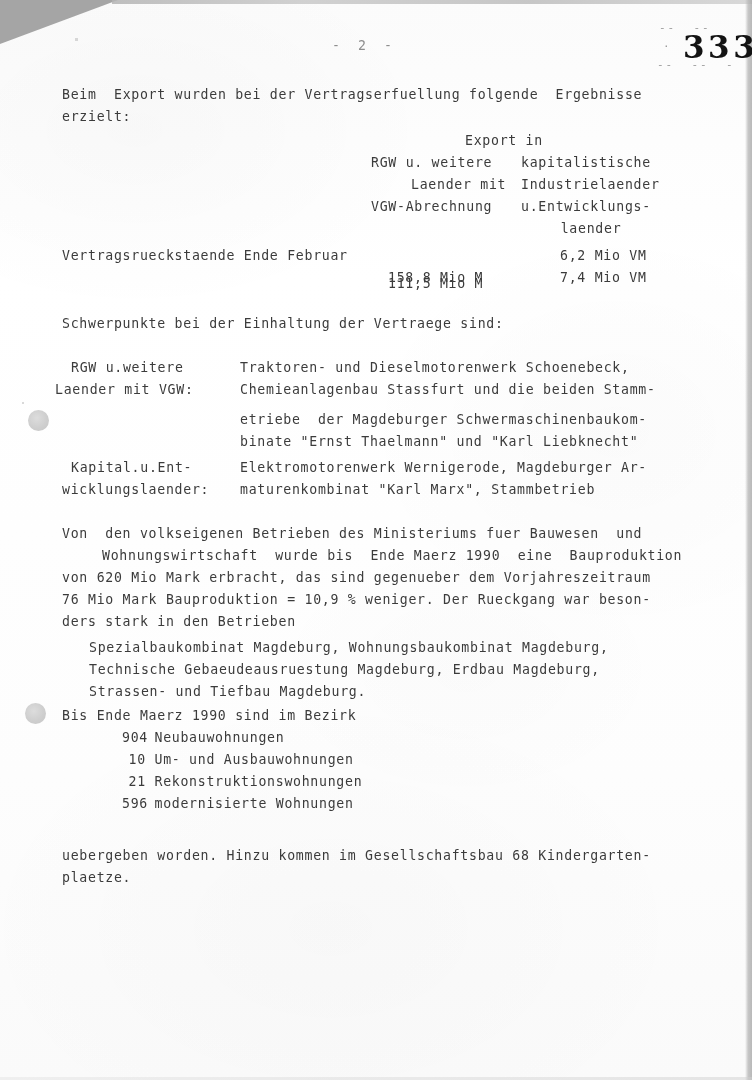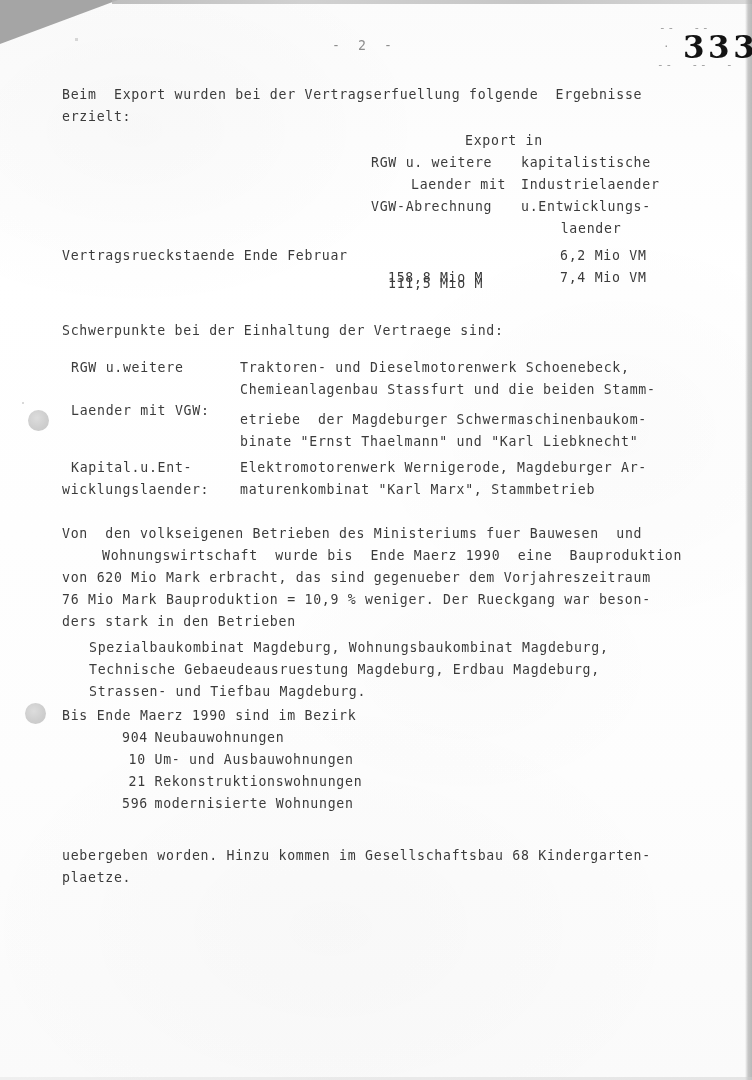--- a/index.html
+++ b/index.html
@@ -154,24 +154,24 @@
     <div class="tw line" style="position:relative; padding-left:5ch;">laender</div>
   </div>
 
   <div class="tw" style="left:62px; top:245px;">Vertragsrueckstaende Ende Februar</div>
   <div class="tw" style="left:388px; top:245px;margin-top:28px;">111,5 Mio M</div>
   <div class="tw" style="left:560px; top:245px;">6,2 Mio VM</div>
 
   <div class="tw" style="left:388px; top:267px;">158,8 Mio M</div>
   <div class="tw" style="left:560px; top:267px;">7,4 Mio VM</div>
 
-  <div class="tw" style="left:62px; top:320px;">Schwerpunkte bei der Einhaltung der Vertraege sind:</div>
+  <div class="tw" style="left:62px; top:313px;">Schwerpunkte bei der Einhaltung der Vertraege sind:</div>
 
   <div class="tw" style="left:71px; top:357px;">RGW u.weitere</div>
-  <div class="tw" style="left:71px; top:379px;margin-top:21px;">Laender mit VGW:</div>
+  <div class="tw" style="left:55px; top:379px;">Laender mit VGW:</div>
 
   <div class="tw" style="left:240px; top:357px;">Traktoren- und Dieselmotorenwerk Schoenebeck,</div>
   <div class="tw" style="left:240px; top:379px;">Chemieanlagenbau Stassfurt und die beiden Stamm-</div>
   <div class="tw" style="left:240px; top:409px;">etriebe  der Magdeburger Schwermaschinenbaukom-</div>
   <div class="tw" style="left:240px; top:431px;">binate "Ernst Thaelmann" und "Karl Liebknecht"</div>
 
   <div class="tw" style="left:71px; top:457px;">Kapital.u.Ent-</div>
   <div class="tw" style="left:62px; top:479px;">wicklungslaender:</div>
 
   <div class="tw" style="left:240px; top:457px;">Elektromotorenwerk Wernigerode, Magdeburger Ar-</div>

